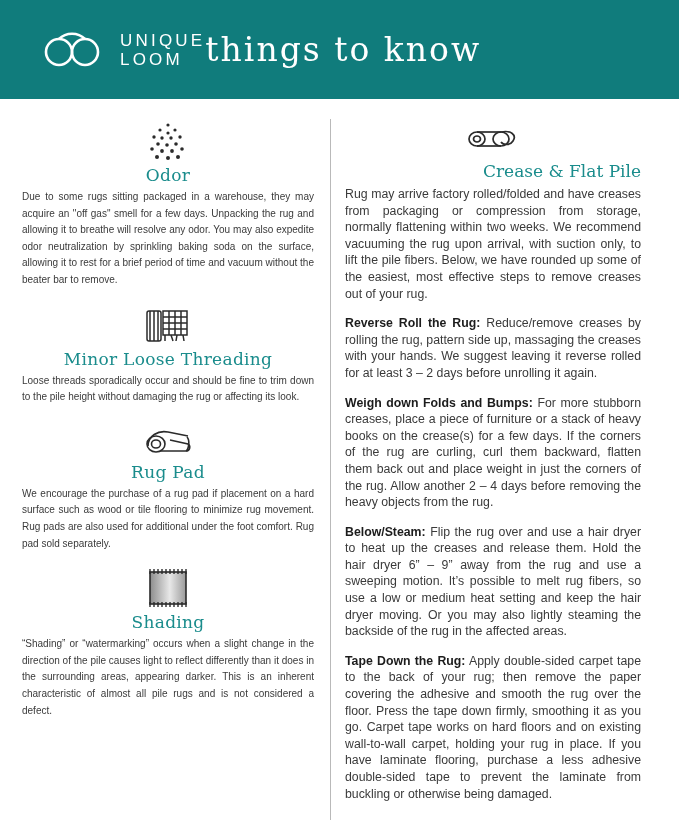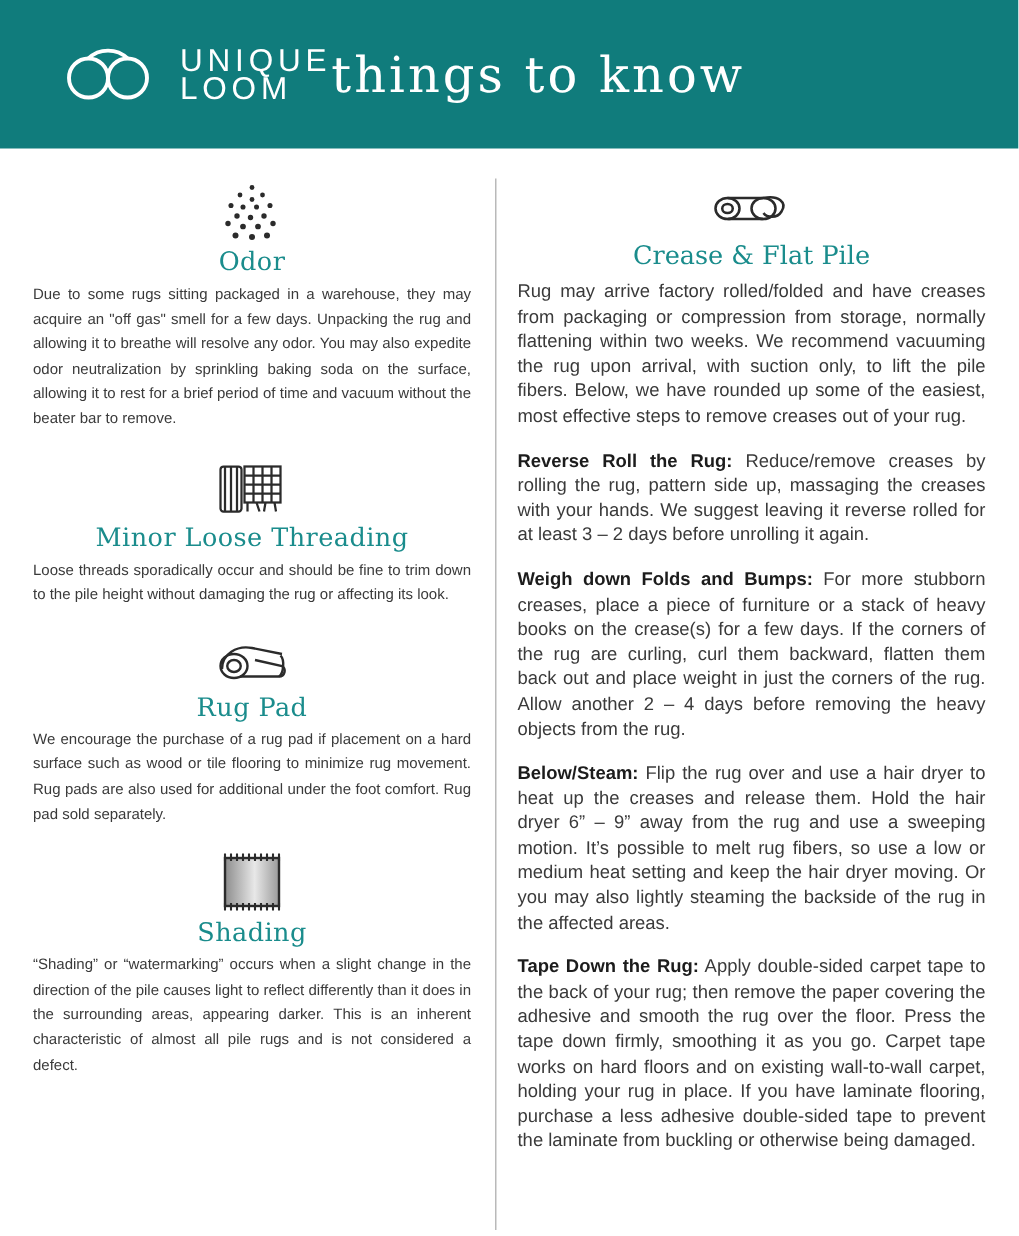--- a/index.html
+++ b/index.html
@@ -38,39 +38,39 @@
     width: 66px;
     height: 40px;
     flex: 0 0 auto;
   }
   .brand-words {
     display: flex;
     flex-direction: column;
     justify-content: center;
     color: #ffffff;
     letter-spacing: 3.2px;
-    font-size: 21px;
+    font-size: 17px;
     line-height: 19px;
     font-weight: 400;
   }
   .brand-words span { display: block; }
   .header-title {
     flex: 1;
     color: #ffffff;
     font-family: "DejaVu Serif", "Liberation Serif", serif;
     font-size: 33px;
     letter-spacing: 2px;
     padding-right: 30px;
     font-weight: 400;
   }
 
   
   .content {
     display: flex;
-    padding: 18px 18px 0 18px;
+    padding: 18px 34px 0 18px;
     box-sizing: border-box;
     height: 725px;
   }
   .col-left {
     width: 306px;
     padding: 0 10px 0 4px;
     box-sizing: border-box;
   }
   .divider {
     width: 1px;
@@ -111,21 +111,21 @@
     font-size: 12.3px;
     line-height: 16.6px;
     text-align: justify;
     margin: 0 0 13px 0;
   }
   .para b {
     color: #1c1c1c;
     font-weight: bold;
   }
   .right-title {
-    text-align: center;
+    text-align: right;
     color: #1a8c8c;
     font-family: "DejaVu Serif", "Liberation Serif", serif;
     font-size: 17px;
     margin: 2px 0 5px 0;
     font-weight: 400;
   }
 </style>
 </head>
 <body>
 

